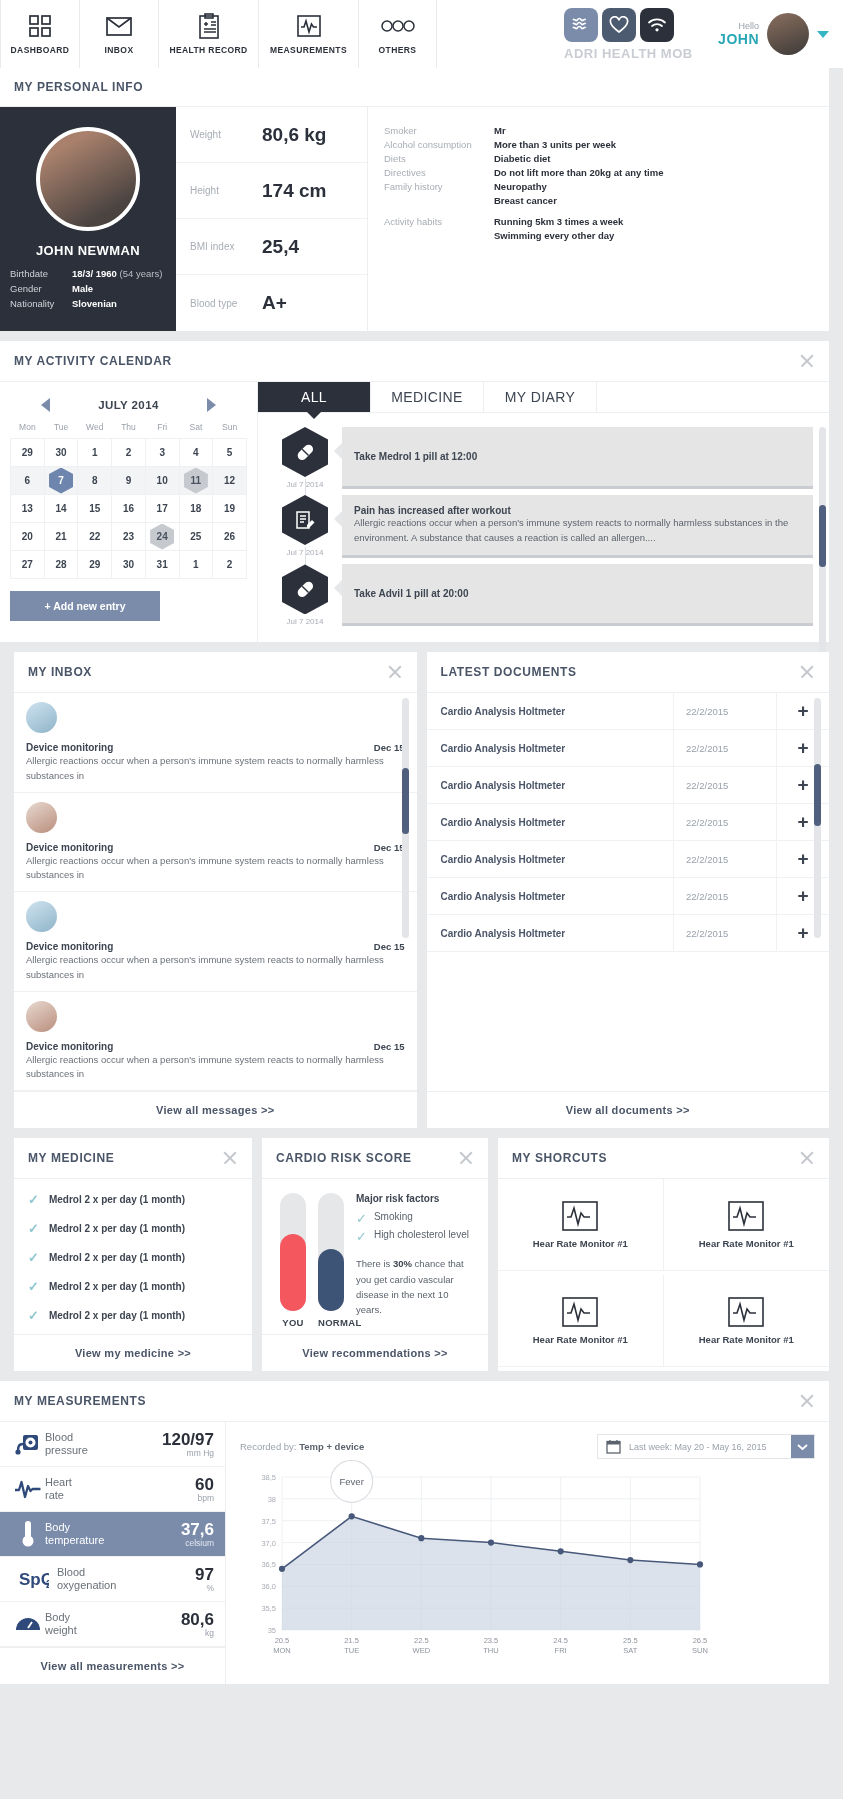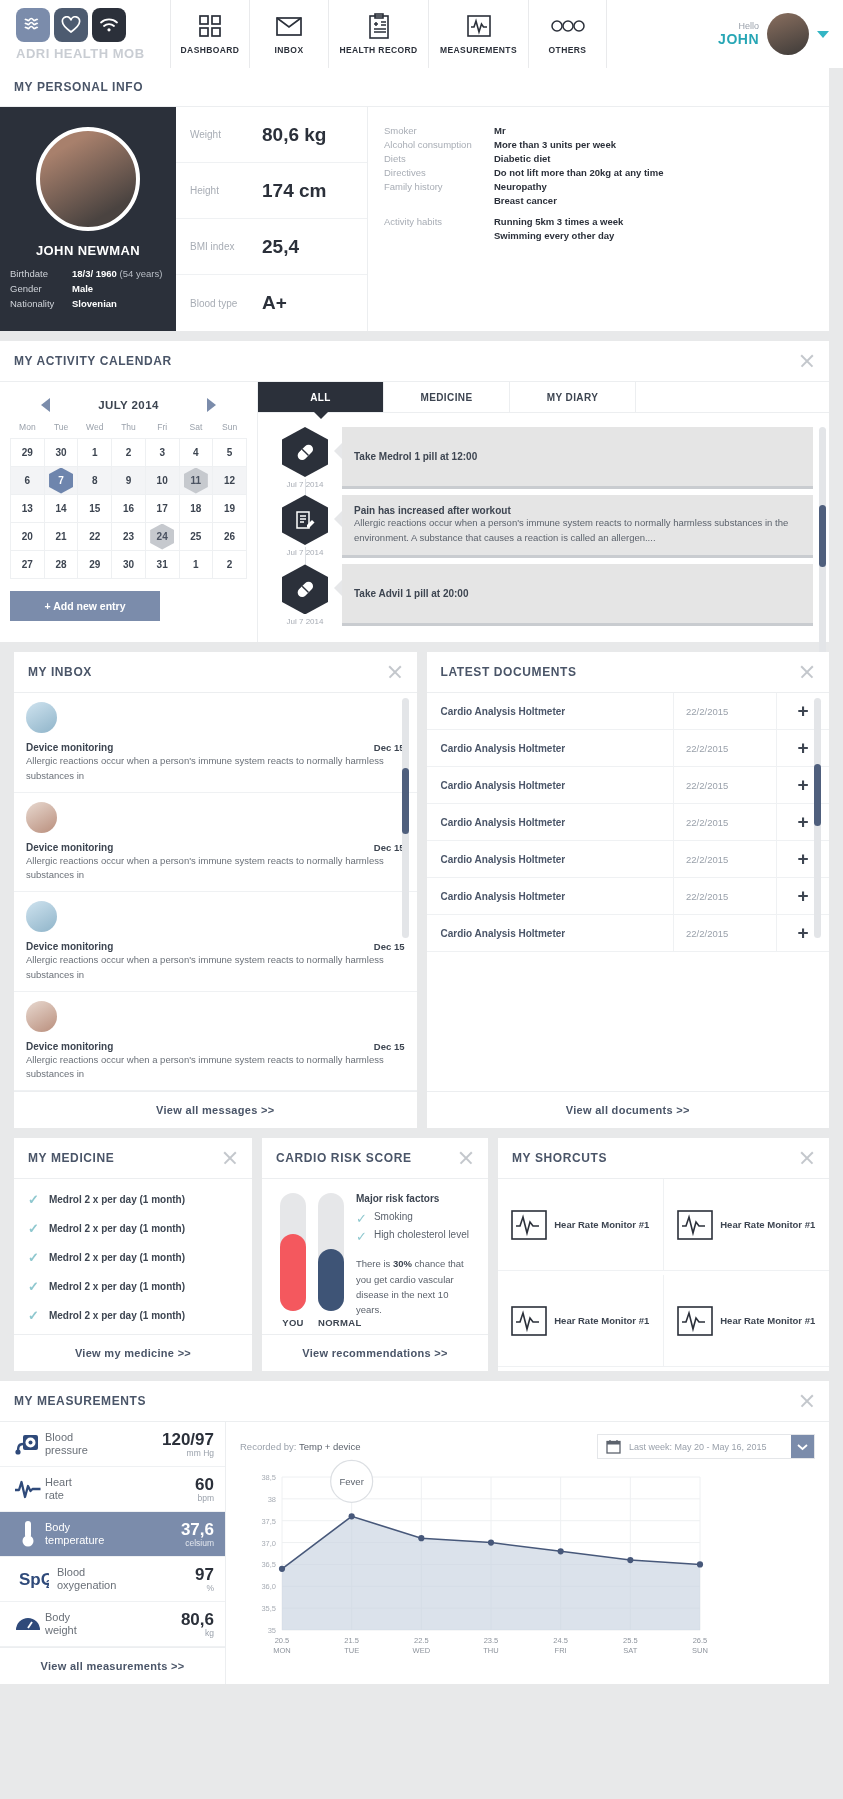--- a/index.html
+++ b/index.html
@@ -74,22 +74,22 @@
   .hex { position:absolute; left:50%; top:50%; transform:translate(-50%,-50%);
          width:24px; height:26px; display:flex; align-items:center; justify-content:center;
          clip-path:polygon(50% 0,100% 25%,100% 75%,50% 100%,0 75%,0 25%); }
   .hex.sel { background:#6e85ad; color:#fff; }
   .hex.gray { background:#c6c9ce; color:#4a5261; }
   #addentry { margin-top:12px; width:150px; height:30px; background:#7b8cab; color:#fff;
               font-size:10.5px; font-weight:bold; display:flex; align-items:center;
               justify-content:center; cursor:pointer; }
   #cal-right { flex:1; position:relative; }
   #tabs { display:flex; border-bottom:1px solid #eceef0; }
-  .tab { width:126px; height:30px; display:flex; align-items:center; justify-content:center;
-         font-size:10px; font-weight:bold; color:#3d4551; letter-spacing:.4px;
+  .tab { width:113px; height:30px; display:flex; align-items:center; justify-content:center;
+         font-size:14px; font-weight:normal; color:#3d4551; letter-spacing:.4px;
          border-right:1px solid #eceef0; cursor:pointer; position:relative; }
   .tab.active { background:#2b303a; color:#fff; }
   .tab.active:after { content:""; position:absolute; bottom:-7px; left:50%; transform:translateX(-50%);
                       border-left:7px solid transparent; border-right:7px solid transparent; border-top:7px solid #2b303a; }
   #timeline { padding:14px 16px 10px 10px; position:relative; }
   .tl-item { display:flex; margin-bottom:6px; position:relative; }
   .tl-left { width:74px; text-align:center; flex-shrink:0; position:relative; }
   .tl-hex { width:46px; height:50px; margin:0 auto; background:#2b303a;
             clip-path:polygon(50% 0,100% 25%,100% 75%,50% 100%,0 75%,0 25%);
             display:flex; align-items:center; justify-content:center; }
@@ -131,79 +131,50 @@
   .bar-track { width:26px; height:118px; background:#e6e7e9; border-radius:13px; position:relative; }
   .bar-fill { position:absolute; bottom:0; left:0; width:26px; border-radius:13px; }
   .bar-lbl { font-size:9.5px; font-weight:bold; color:#3d4551; margin-top:6px; letter-spacing:.3px; }
   #risk-txt { flex:1; }
   .risk-h { font-size:10px; font-weight:bold; color:#3d4551; margin-bottom:7px; }
   .risk-li { display:flex; gap:7px; font-size:10px; color:#5c636d; margin-bottom:3px; }
   .risk-p { font-size:9.5px; color:#5c636d; line-height:1.6; margin-top:12px; }
   .risk-p b { color:#3d4551; }
   #shorts { display:flex; flex-wrap:wrap; }
   .shortcut { width:50%; height:92px; border-right:1px solid #eff1f3; border-bottom:1px solid #eff1f3;
-              display:flex; flex-direction:row; align-items:center; justify-content:center; gap:7px; cursor:pointer; }
+              display:flex; flex-direction:column; align-items:center; justify-content:center; gap:7px; cursor:pointer; }
   .shortcut:nth-child(2n) { border-right:none; }
   .sc-label { font-size:9.5px; font-weight:bold; color:#3d4551; }
   
   #ms-body { display:flex; }
   #ms-list { width:226px; border-right:1px solid #eceef0; }
   .ms-row { display:flex; align-items:center; height:45px; padding:0 11px; border-bottom:1px solid #eff1f3; }
   .ms-row.active { background:#7b8cab; color:#fff; }
   .ms-ico { width:34px; flex-shrink:0; display:flex; align-items:center; justify-content:center; color:#2f4a7a; }
   .ms-row.active .ms-ico { color:#fff; }
   .ms-nm { flex:1; font-size:11px; color:#6a7078; line-height:1.25; }
   .ms-row.active .ms-nm { color:#fff; }
   .ms-val { text-align:right; }
   .ms-num { font-size:17px; font-weight:bold; color:#2b303a; line-height:1; }
   .ms-row.active .ms-num { color:#fff; }
   .ms-unit { font-size:8.5px; color:#9aa1ab; }
   .ms-row.active .ms-unit { color:#e3e7ee; }
   #ms-chart { flex:1; padding:12px 14px 6px; }
   #ms-chart-top { display:flex; align-items:center; justify-content:space-between; }
   #recorded { font-size:9.5px; color:#9aa1ab; }
-  #recorded b { color:#5c636d; font-weight:normal; }
+  #recorded b { color:#5c636d; font-weight:bold; }
   #daterange { display:flex; align-items:center; gap:8px; border:1px solid #e4e6e9; height:25px; padding-left:8px; }
   #daterange .dr-txt { font-size:9px; color:#9aa1ab; width:154px; }
   #dr-caret { width:23px; height:23px; background:#7b8cab; display:flex; align-items:center; justify-content:center; }
   svg { display:block; }
 </style>
 </head>
 <body>
 
 <div id="topbar">
-  <div id="logo-block">
-    <div class="logo-tiles">
-      <div class="logo-tile lt1">
-        <svg width="20" height="18" viewBox="0 0 20 18">
-            <g stroke="#fff" stroke-width="1.6" fill="none">
-          <path d="M2 4c1.4-2 2.8 2 4.2 0S9 2 10.4 4s2.8-2 4.2 0"></path>
-          <path d="M2 8c1.4-2 2.8 2 4.2 0S9 6 10.4 8s2.8-2 4.2 0"></path>
-          <path d="M2 12c1.4-2 2.8 2 4.2 0S9 10 10.4 12s2.8-2 4.2 0"></path>
-            </g>
-          </svg>
-      </div>
-      <div class="logo-tile lt2">
-        <svg width="20" height="18" viewBox="0 0 20 18">
-            <path d="M10 16C4 11.5 1.5 9 1.5 6A4.3 4.3 0 0110 4.2 4.3 4.3 0 0118.5 6c0 3-2.5 5.5-8.5 10z" fill="none" stroke="#fff" stroke-width="1.7"></path>
-          </svg>
-      </div>
-      <div class="logo-tile lt3">
-        <svg width="22" height="18" viewBox="0 0 22 18">
-            <g fill="none" stroke="#fff" stroke-width="1.8" stroke-linecap="round">
-          <path d="M3 6.5a12 12 0 0116 0"></path>
-              <path d="M6 10a7.5 7.5 0 0110 0"></path>
-            </g>
-          <circle cx="11" cy="13.8" r="1.6" fill="#fff"></circle>
-          </svg>
-      </div>
-    </div>
-    <div class="logo-text">ADRI HEALTH MOB</div>
-  </div>
-
   <div id="mainnav">
     <div class="navitem">
       <span class="navicon">
         <svg width="24" height="24" viewBox="0 0 24 24">
             <g fill="none" stroke="#2b303a" stroke-width="1.7">
           <rect x="2" y="2" width="8" height="8"></rect>
               <rect x="14" y="2" width="8" height="8"></rect>
           <rect x="2" y="14" width="8" height="8"></rect>
               <rect x="14" y="14" width="8" height="8"></rect>
             </g>
@@ -245,20 +216,49 @@
         <svg width="34" height="14" viewBox="0 0 34 14">
             <g fill="none" stroke="#2b303a" stroke-width="1.5">
           <circle cx="6" cy="7" r="5"></circle>
               <circle cx="17" cy="7" r="5"></circle>
               <circle cx="28" cy="7" r="5"></circle>
             </g>
           </svg>
       </span>
       <span class="nlabel">OTHERS</span>
     </div>
+  </div>
+
+  <div id="logo-block">
+    <div class="logo-tiles">
+      <div class="logo-tile lt1">
+        <svg width="20" height="18" viewBox="0 0 20 18">
+            <g stroke="#fff" stroke-width="1.6" fill="none">
+          <path d="M2 4c1.4-2 2.8 2 4.2 0S9 2 10.4 4s2.8-2 4.2 0"></path>
+          <path d="M2 8c1.4-2 2.8 2 4.2 0S9 6 10.4 8s2.8-2 4.2 0"></path>
+          <path d="M2 12c1.4-2 2.8 2 4.2 0S9 10 10.4 12s2.8-2 4.2 0"></path>
+            </g>
+          </svg>
+      </div>
+      <div class="logo-tile lt2">
+        <svg width="20" height="18" viewBox="0 0 20 18">
+            <path d="M10 16C4 11.5 1.5 9 1.5 6A4.3 4.3 0 0110 4.2 4.3 4.3 0 0118.5 6c0 3-2.5 5.5-8.5 10z" fill="none" stroke="#fff" stroke-width="1.7"></path>
+          </svg>
+      </div>
+      <div class="logo-tile lt3">
+        <svg width="22" height="18" viewBox="0 0 22 18">
+            <g fill="none" stroke="#fff" stroke-width="1.8" stroke-linecap="round">
+          <path d="M3 6.5a12 12 0 0116 0"></path>
+              <path d="M6 10a7.5 7.5 0 0110 0"></path>
+            </g>
+          <circle cx="11" cy="13.8" r="1.6" fill="#fff"></circle>
+          </svg>
+      </div>
+    </div>
+    <div class="logo-text">ADRI HEALTH MOB</div>
   </div>
 
   <div id="userblock">
     <div>
       <div id="hello">Hello</div>
       <div id="uname">JOHN</div>
     </div>
     <div class="avatar"></div>
     <div class="caret-dn"></div>
   </div>

